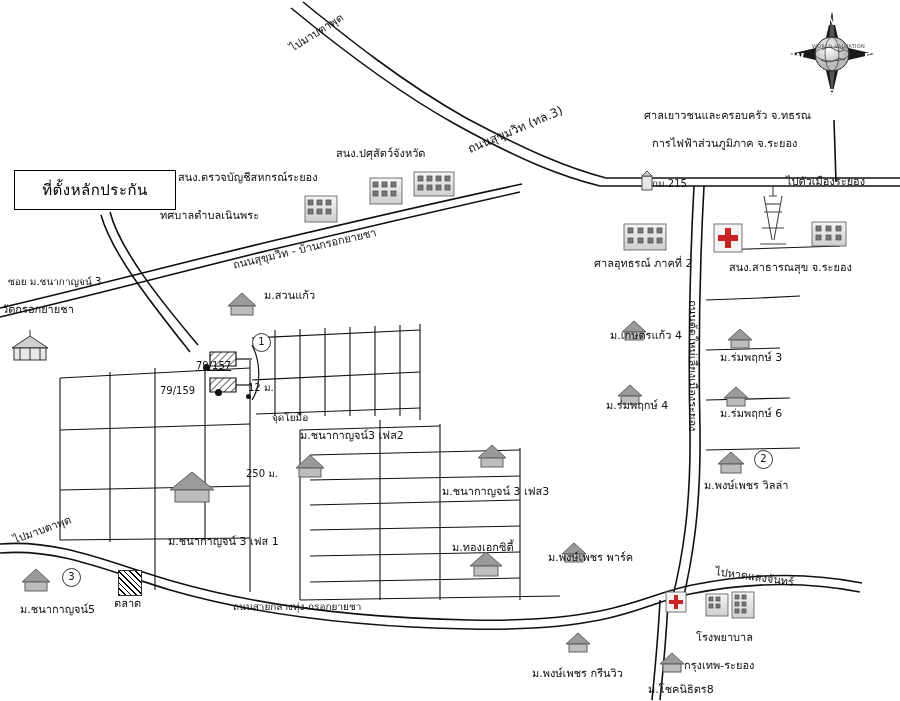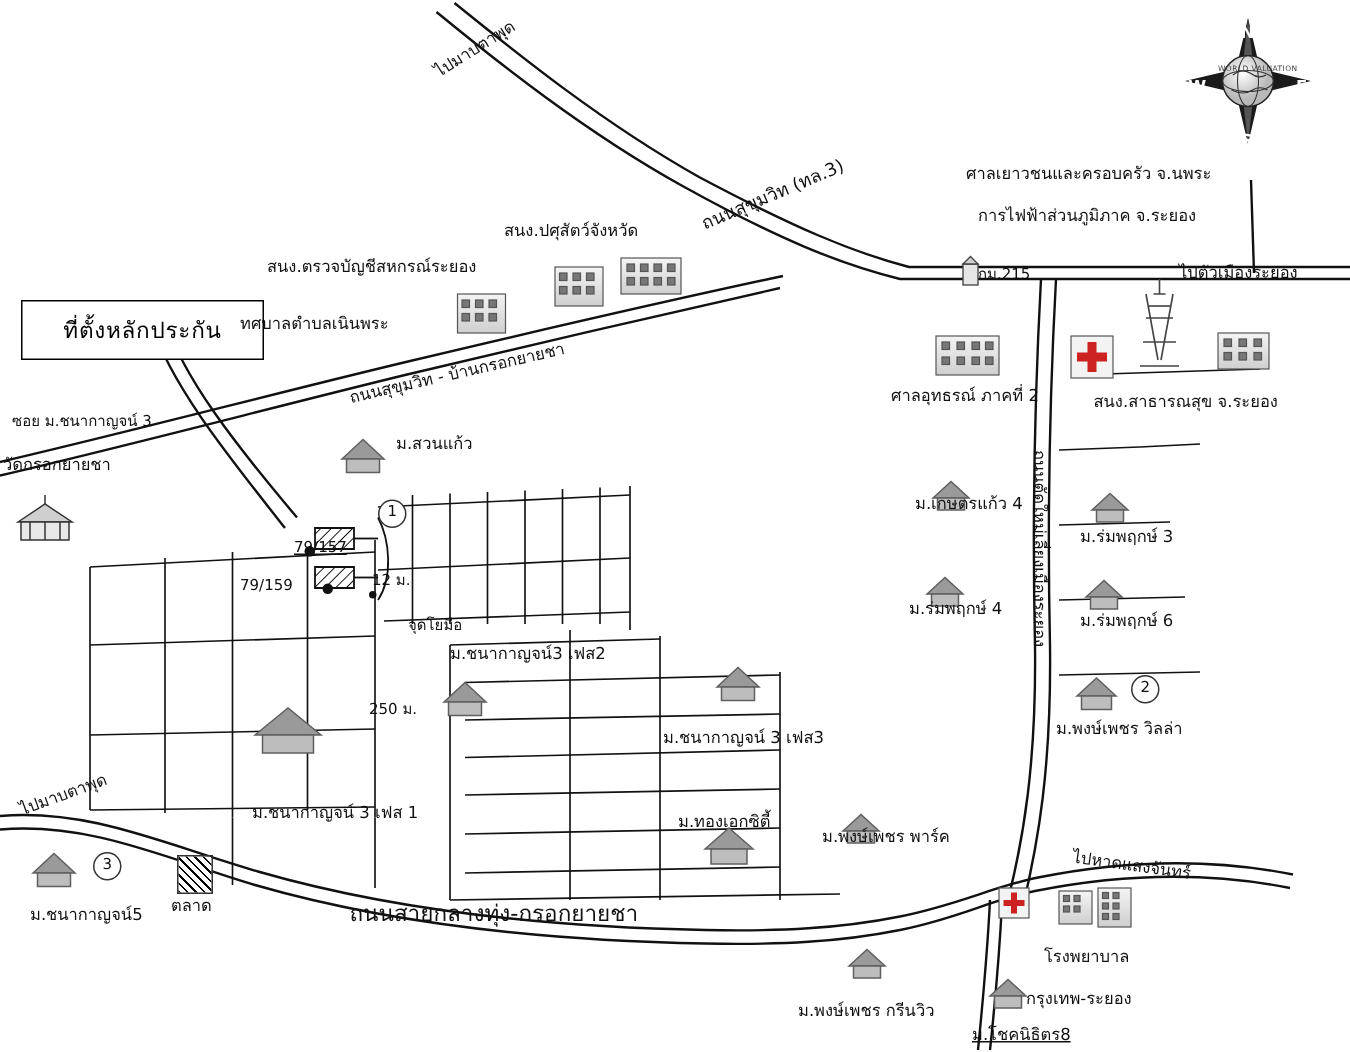--- a/index.html
+++ b/index.html
@@ -348,44 +348,44 @@
       <polygon points="44,2 48,38 44,44 40,38" fill="#555"></polygon>
       <polygon points="44,86 48,50 44,44 40,50" fill="#555"></polygon>
       <circle cx="44" cy="44" r="17" fill="url(#globe)" stroke="#222" stroke-width="1"></circle>
       <ellipse cx="44" cy="44" rx="17" ry="7" fill="none" stroke="#333" stroke-width="0.7"></ellipse>
       <ellipse cx="44" cy="44" rx="7" ry="17" fill="none" stroke="#333" stroke-width="0.7"></ellipse>
       <path d="M34,40 q6,-5 12,-1 q5,4 10,1" fill="none" stroke="#333" stroke-width="0.8"></path>
       <path d="M33,50 q8,4 14,0 q5,-3 10,0" fill="none" stroke="#333" stroke-width="0.8"></path>
     </g>
   </svg>
 
-  <div class="titlebox" style="left:14px;top:200px;width:140px;text-align:center;">
+  <div class="titlebox" style="left:14px;top:170px;width:140px;text-align:center;">
     <span>ที่ตั้งหลักประกัน</span>
   </div>
 
   <div class="lbl" style="left:827px;top:16px;font-weight:bold;color:#fff;">N</div>
   <div class="lbl" style="left:827px;top:88px;font-weight:bold;color:#fff;">S</div>
   <div class="lbl" style="left:864px;top:52px;font-weight:bold;color:#fff;">E</div>
   <div class="lbl" style="left:792px;top:52px;font-weight:bold;color:#fff;">W</div>
   <div class="lbl xs" style="left:812px;top:44px;color:#444;font-size:5px;letter-spacing:.3px;">WORLD VALUATION</div>
 
   <div class="lbl rot-n30" style="left:288px;top:44px;">ไปมาบตาพุด</div>
   <div class="lbl rot-n23" style="left:466px;top:144px;font-size:12px;">ถนนสุขุมวิท (ทล.3)</div>
   <div class="lbl rot-n13" style="left:232px;top:260px;">ถนนสุขุมวิท - บ้านกรอกยายชา</div>
-  <div class="lbl" style="left:233px;top:601px;font-size:15px;">ถนนสายกลางทุ่ง-กรอกยายชา</div>
+  <div class="lbl" style="left:233px;top:601px;font-size:10px;">ถนนสายกลางทุ่ง-กรอกยายชา</div>
   <div class="lbl sm" style="left:8px;top:276px;">ซอย ม.ชนากาญจน์ 3</div>
 
   <div class="lbl rot-n20" style="left:12px;top:535px;">ไปมาบตาพุด</div>
   <div class="lbl" style="left:786px;top:176px;">ไปตัวเมืองระยอง</div>
   <div class="lbl rot-p8" style="left:716px;top:566px;">ไปหาดแสงจันทร์</div>
 
   <div class="lbl" style="left:336px;top:148px;">สนง.ปศุสัตว์จังหวัด</div>
   <div class="lbl" style="left:178px;top:172px;">สนง.ตรวจบัญชีสหกรณ์ระยอง</div>
   <div class="lbl" style="left:160px;top:210px;">ทศบาลตำบลเนินพระ</div>
-  <div class="lbl" style="left:644px;top:110px;">ศาลเยาวชนและครอบครัว จ.นพระ</div>
+  <div class="lbl" style="left:644px;top:110px;">ศาลเยาวชนและครอบครัว จ.ทธรณ</div>
   <div class="lbl" style="left:608px;top:138px;margin-left:44px;">การไฟฟ้าส่วนภูมิภาค จ.ระยอง</div>
   <div class="lbl sm" style="left:652px;top:178px;">กม.215</div>
   <div class="lbl" style="left:594px;top:258px;">ศาลอุทธรณ์ ภาคที่ 2</div>
   <div class="lbl" style="left:716px;top:262px;margin-left:13px;">สนง.สาธารณสุข จ.ระยอง</div>
   <div class="lbl" style="left:2px;top:304px;">วัดกรอกยายชา</div>
   <div class="lbl" style="left:264px;top:290px;">ม.สวนแก้ว</div>
   <div class="lbl" style="left:610px;top:330px;">ม.เกษตรแก้ว 4</div>
   <div class="lbl" style="left:720px;top:352px;">ม.ร่มพฤกษ์ 3</div>
   <div class="lbl" style="left:606px;top:400px;">ม.ร่มพฤกษ์ 4</div>
   <div class="lbl" style="left:720px;top:408px;">ม.ร่มพฤกษ์ 6</div>
@@ -394,21 +394,21 @@
   <div class="lbl" style="left:442px;top:486px;">ม.ชนากาญจน์ 3 เฟส3</div>
   <div class="lbl" style="left:168px;top:536px;">ม.ชนากาญจน์ 3 เฟส 1</div>
   <div class="lbl" style="left:704px;top:480px;">ม.พงษ์เพชร วิลล่า</div>
   <div class="lbl" style="left:452px;top:542px;">ม.ทองเอกซิตี้</div>
   <div class="lbl" style="left:548px;top:552px;">ม.พงษ์เพชร พาร์ค</div>
   <div class="lbl" style="left:20px;top:604px;">ม.ชนากาญจน์5</div>
   <div class="lbl" style="left:114px;top:598px;">ตลาด</div>
   <div class="lbl" style="left:696px;top:632px;">โรงพยาบาล</div>
   <div class="lbl" style="left:684px;top:660px;">กรุงเทพ-ระยอง</div>
   <div class="lbl" style="left:532px;top:668px;">ม.พงษ์เพชร กรีนวิว</div>
-  <div class="lbl" style="left:648px;top:684px;text-decoration:underline;">ม.โชคนิธิตร8</div>
+  <div class="lbl" style="left:648px;top:684px;">ม.โชคนิธิตร8</div>
 
   <div class="lbl sm" style="left:196px;top:360px;text-decoration:underline;">79/157</div>
   <div class="lbl sm" style="left:160px;top:385px;">79/159</div>
   <div class="lbl sm" style="left:248px;top:382px;">12 ม.</div>
   <div class="lbl sm" style="left:246px;top:468px;">250 ม.</div>
   <div class="lbl sm" style="left:272px;top:412px;">จุดโยมือ</div>
 
   <div class="circnum" style="left:252px;top:333px;">1</div>
   <div class="circnum" style="left:754px;top:450px;">2</div>
   <div class="circnum" style="left:62px;top:568px;">3</div>

